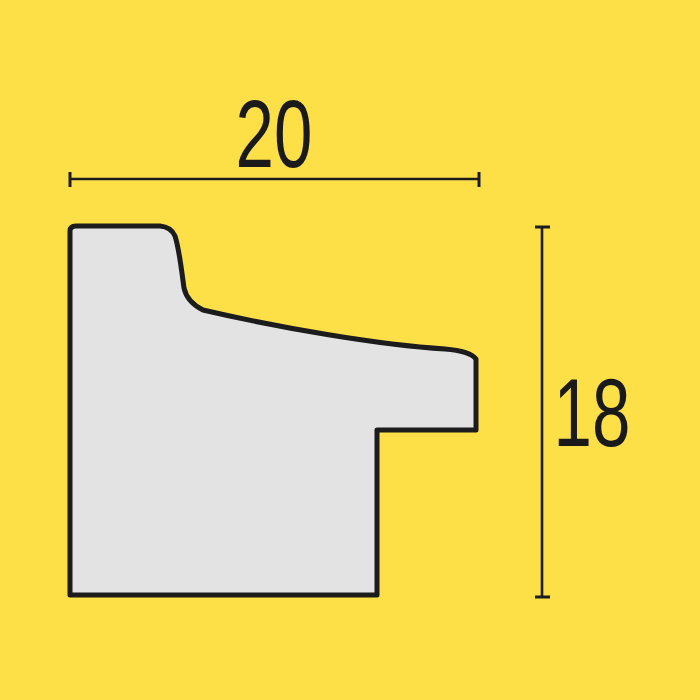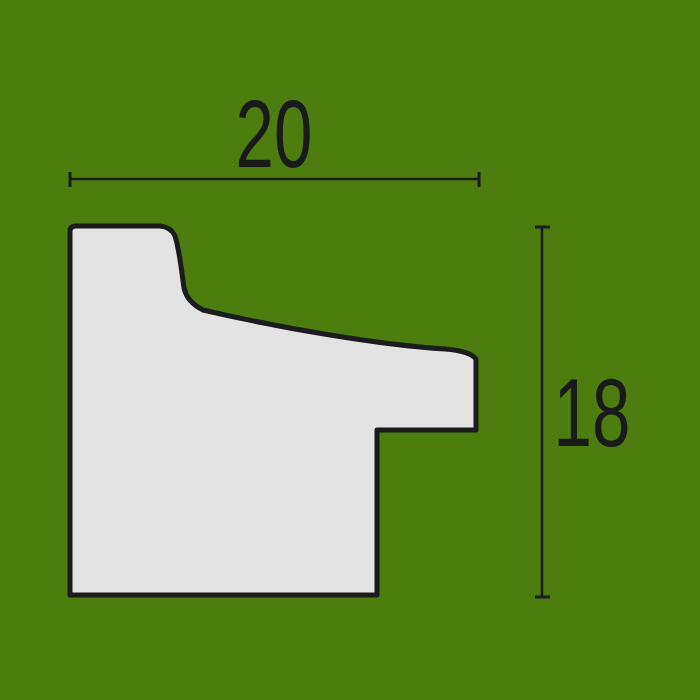--- a/index.html
+++ b/index.html
@@ -4,21 +4,21 @@
 <style>
   html, body {
     margin: 0;
     padding: 0;
     background: #ffffff;
   }
   .stage {
     position: relative;
     width: 700px;
     height: 700px;
-    background: #4d7c0f;
+    background: #fde047;
     overflow: hidden;
   }
   svg {
     display: block;
   }
   .profile-outline {
     fill: #e3e3e3;
     stroke: #1c1c1c;
     stroke-width: 5;
     stroke-linejoin: round;

